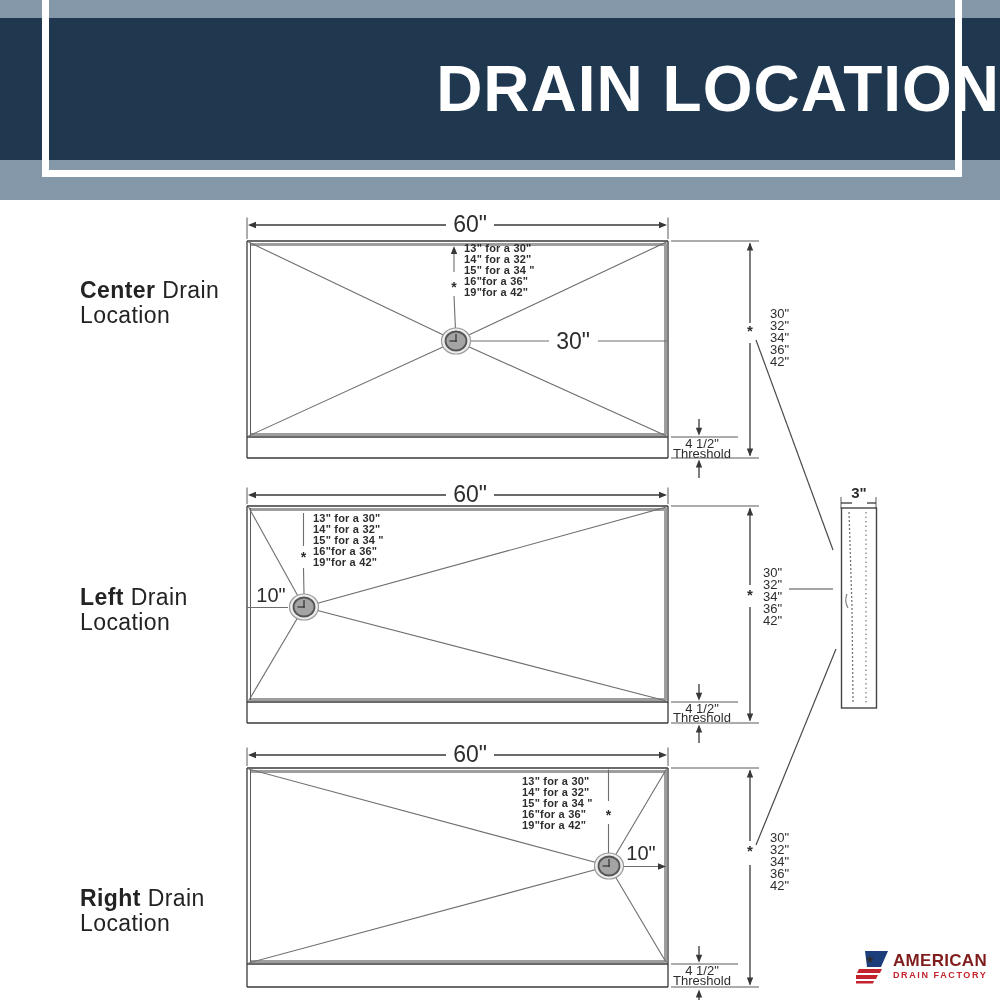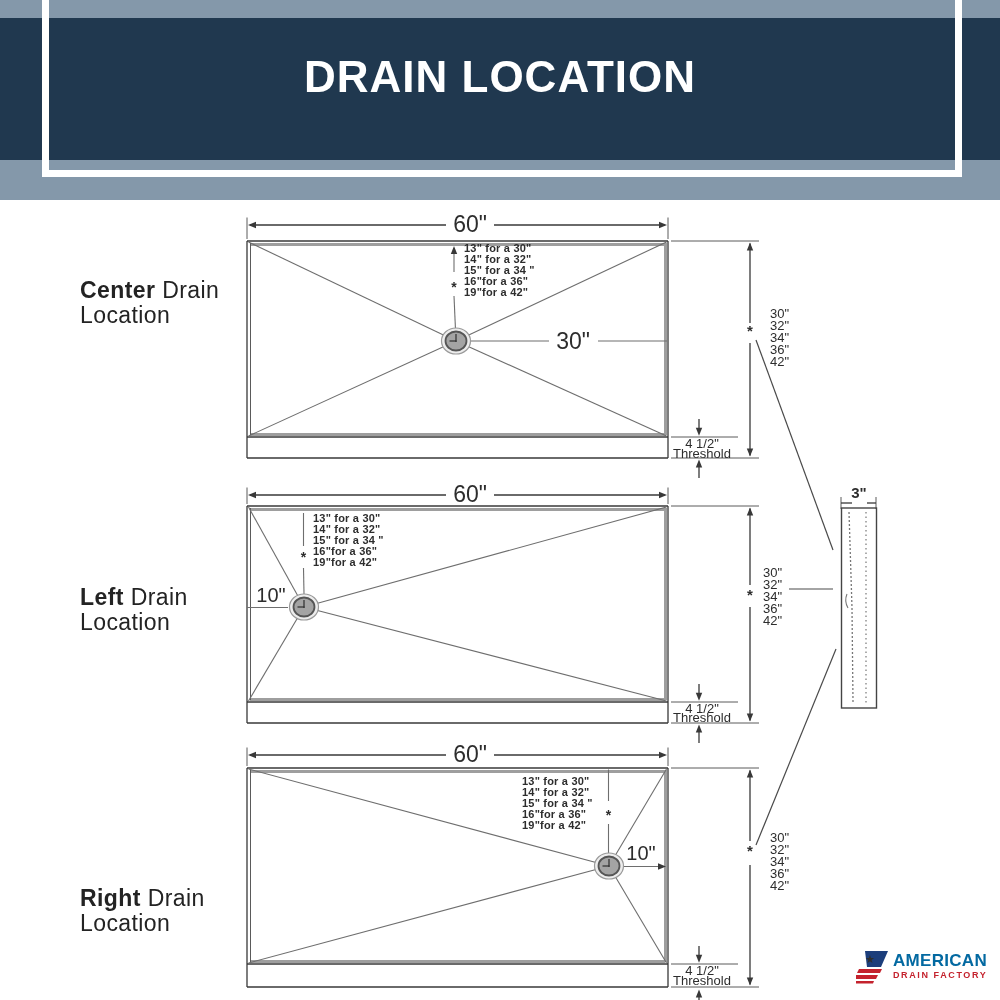--- a/index.html
+++ b/index.html
@@ -2,22 +2,22 @@
 <html><head>
 <meta charset="utf-8">
 <style>
   html,body{margin:0;padding:0}
   body{width:1000px;height:1000px;background:#fff;overflow:hidden;position:relative;
        font-family:"Liberation Sans",sans-serif}
   
   .band{position:absolute;left:0;top:0;width:1000px;height:200px;background:#8498aa}
   .navy{position:absolute;left:0;top:18px;width:1000px;height:142px;background:#20384f}
   .frame{position:absolute;left:42px;top:-12px;width:906px;height:175px;border:7px solid #fff}
-  .title{position:absolute;left:0;top:52px;width:1000px;text-align:center;margin:0;
-         color:#fff;font-size:44px;font-weight:700;letter-spacing:1px}
+  .title{position:absolute;left:0;top:52px;width:1000px;text-align:right;margin:0;
+         color:#fff;font-size:64px;font-weight:700;letter-spacing:1px}
   
   svg.draw{position:absolute;left:0;top:0}
   text{fill:#2d2d2d;font-family:"Liberation Sans",sans-serif}
   .tl{font-size:23px;letter-spacing:.4px;fill:#232323}
   .tlb{font-weight:700}
   .dimL{font-size:23px}
   .dimM{font-size:20px}
   .note{font-size:11px;font-weight:700;letter-spacing:.2px}
   .list{font-size:13px}
   .thr{font-size:13px}
@@ -25,21 +25,21 @@
   .starL{font-size:15px;font-weight:700}
   .sdim{font-size:15px;font-weight:700}
   .ln{stroke:#383838;stroke-width:1.3;fill:none}
   .lt{stroke:#5a5a5a;stroke-width:1;fill:none}
   .ld{stroke:#6e6e6e;stroke-width:1.1;fill:none}
   .lg{stroke:#9e9e9e;stroke-width:3;fill:none}
   .ah{fill:#383838;stroke:none}
   
   .logo{position:absolute;left:856px;top:948px;display:flex;align-items:center}
   .logo-text{margin-left:3px}
-  .brand{color:#0369a1;font-size:17px;font-weight:700;line-height:1;letter-spacing:.3px}
+  .brand{color:#7f1d1d;font-size:17px;font-weight:700;line-height:1;letter-spacing:.3px}
   .sub{color:#c4222d;font-size:9px;font-weight:700;letter-spacing:1.6px;line-height:1;margin-top:2px;text-align:center}
 </style>
 </head>
 <body>
 
 <div class="band"></div>
 <div class="navy"></div>
 <div class="frame"></div>
 <h1 class="title">DRAIN LOCATION</h1>
 

